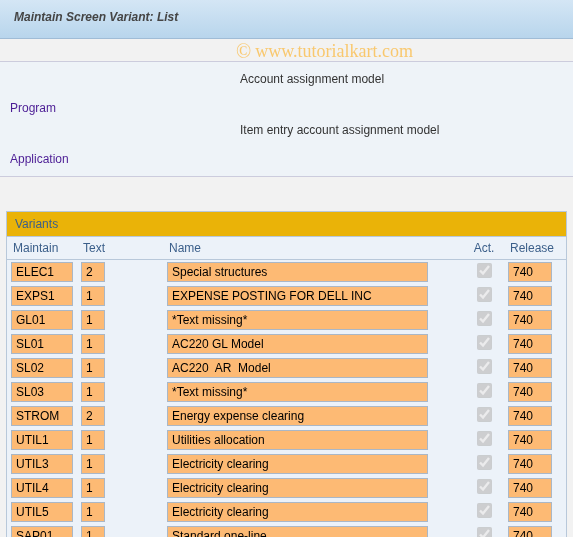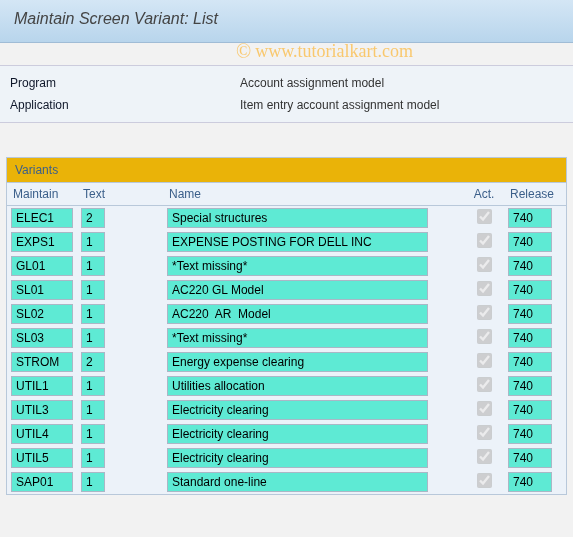--- a/index.html
+++ b/index.html
@@ -11,39 +11,40 @@
       height: 537px;
       overflow: hidden;
       position: relative;
     }
     .title-bar {
       background: linear-gradient(to bottom, #d4e6f5, #b8d5ec);
       padding: 10px 14px 14px 14px;
       border-bottom: 1px solid #a0bcd6;
     }
     .page-title {
-      font-size: 16px;
-      font-weight: normal;
+      font-size: 12px;
+      font-weight: bold;
       font-style: italic;
       color: #444;
     }
     .info-block {
       background: #eef3f8;
       border-top: 1px solid #ccd;
       border-bottom: 1px solid #ccd;
       padding: 6px 10px;
       margin-top: 22px;
     }
     .info-row {
       display: flex;
       padding: 4px 0;
     }
     .info-label {
       width: 230px;
-      color: #0f172a;
+      color: #4c1d95;
+      margin-top: 29px;
     }
     .info-value {
       color: #333;
     }
     .variants-section {
       margin-top: 34px;
       padding: 0 6px;
     }
     .section-header {
       background: #eab308;
@@ -75,21 +76,21 @@
       vertical-align: middle;
     }
     .col-variant { width: 70px; }
     .col-lines { width: 86px; }
     .col-name { width: auto; }
     .col-act { width: 40px; text-align: center;}
     .col-release { width: 62px; }
     .cell-input {
       width: 100%;
       border: 1px solid #aab7c6;
-      background: #5eead4;
+      background: #fdba74;
       font-size: 12px;
       padding: 2px 4px;
       height: 20px;
       font-family: inherit;
     }
     .cell-input.lines { width: 24px; }
     .cell-input.release { width: 44px; }
     .cell-name { width: 261px; }
     .chk {
       width: 15px; height: 15px;

